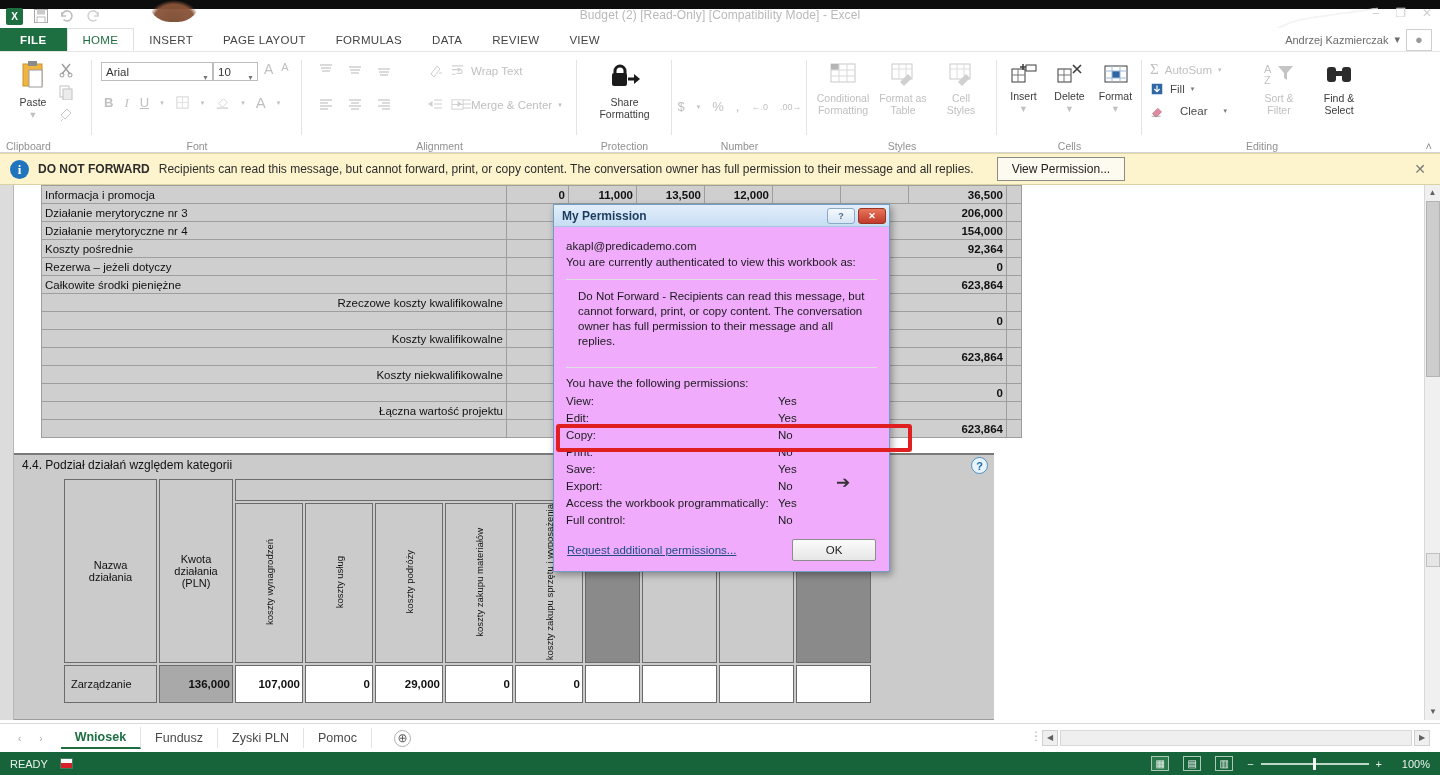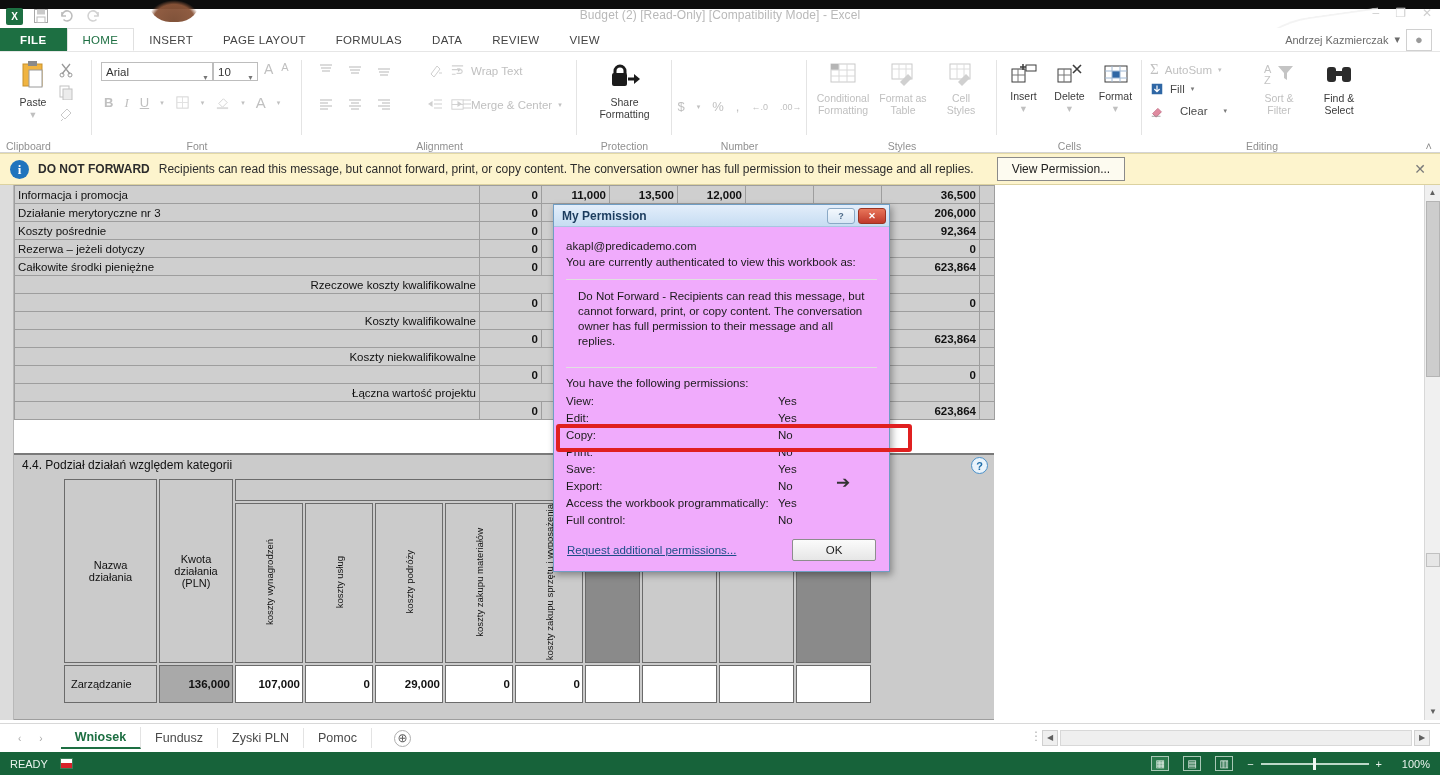--- a/index.html
+++ b/index.html
@@ -132,21 +132,21 @@
   }
   .rowhdr-strip {
     position: absolute; left: 0; top: 0; width: 14px; height: 535px; background: #dcdcdc;
     border-right: 1px solid #b8b8b8;
   }
   .grid-area { position: absolute; left: 14px; top: 0; width: 980px; height: 535px; }
   .blank-right {
     position: absolute; left: 996px; top: 0; width: 428px; height: 535px; background: #fff;
   }
 
-  table.xl { border-collapse: collapse; table-layout: fixed; }
+  table.xl { border-collapse: collapse; table-layout: fixed; margin-left: 27px; }
   table.xl td {
     border: 1px solid #9e9e9e; font-size: 11.5px; color: #111; height: 18px;
     padding: 0 3px; background: #cfcfcf; overflow: hidden; white-space: nowrap;
   }
   td.lbl   { background: #cbcbcb; text-align: left; }
   td.white { background: #ffffff; text-align: right; font-weight: bold; }
   td.grey  { background: #c9c9c9; text-align: right; font-weight: bold; }
   td.dkgrey{ background: #8f8f8f; text-align: right; font-weight: bold; }
   td.rightlbl { background: #cbcbcb; text-align: right; }
   td.plain { background: #cbcbcb; }
@@ -614,20 +614,26 @@
             <td class="white">12,000</td>
             <td class="white"></td>
             <td class="white"></td>
             <td class="grey">36,500</td>
             <td class="plain"></td>
           </tr>
           <tr>
             <td class="lbl">Działanie merytoryczne nr 3</td>
             <td class="white">0</td>
             <td class="white" colspan="6" style="text-align:right">206,000</td>
+            <td class="plain"></td>
+          </tr>
+          <tr>
+            <td class="lbl">Działanie merytoryczne nr 4</td>
+            <td class="white">0</td>
+            <td class="white" colspan="6" style="text-align:right">154,000</td>
             <td class="plain"></td>
           </tr>
           <tr>
             <td class="lbl">Koszty pośrednie</td>
             <td class="white">0</td>
             <td class="white" colspan="6" style="text-align:right">92,364</td>
             <td class="plain"></td>
           </tr>
           <tr>
             <td class="lbl">Rezerwa – jeżeli dotyczy</td>

